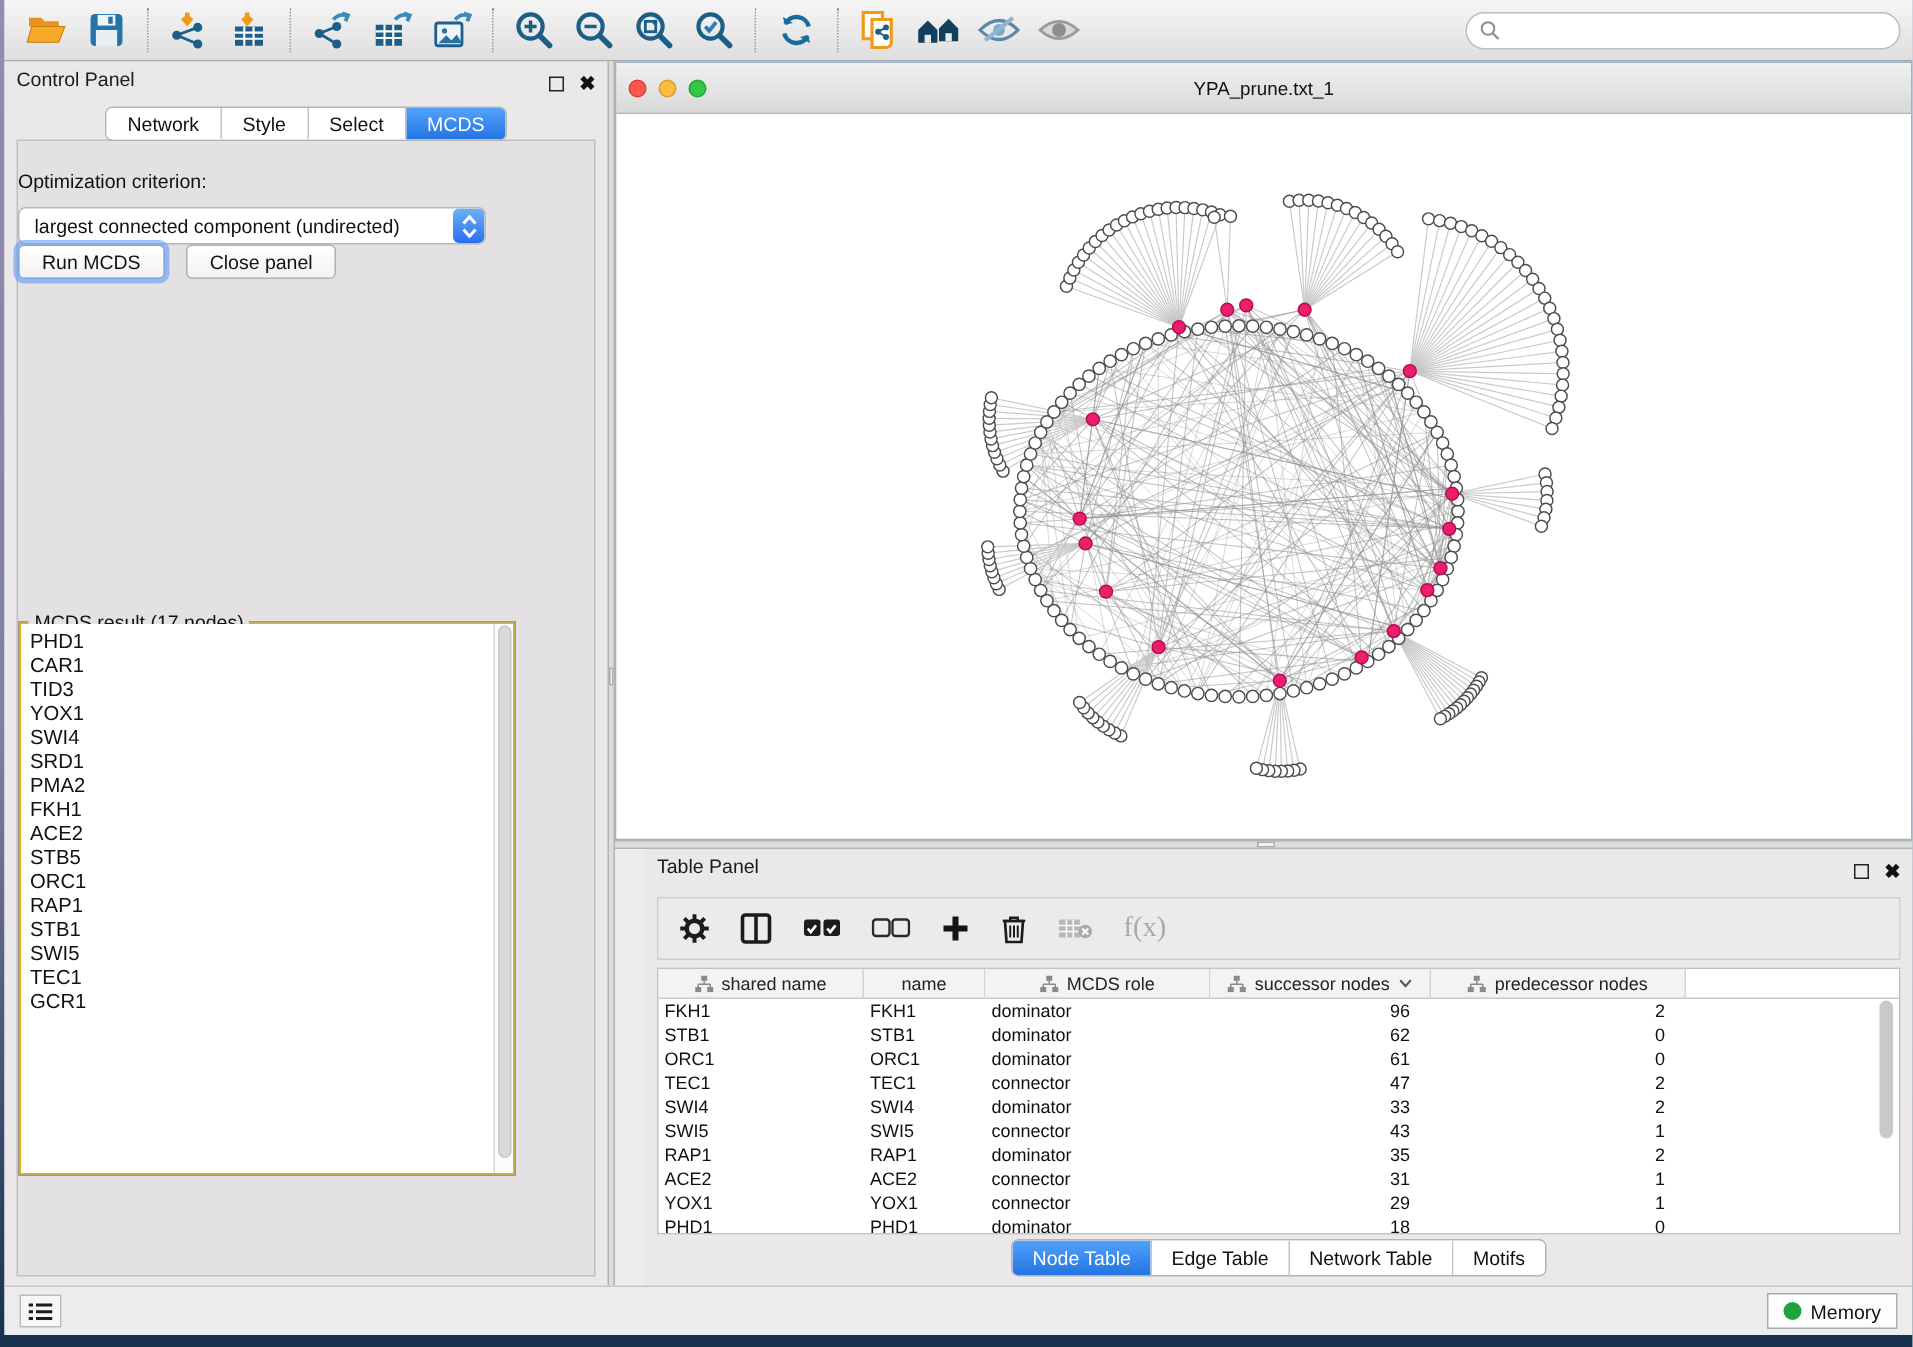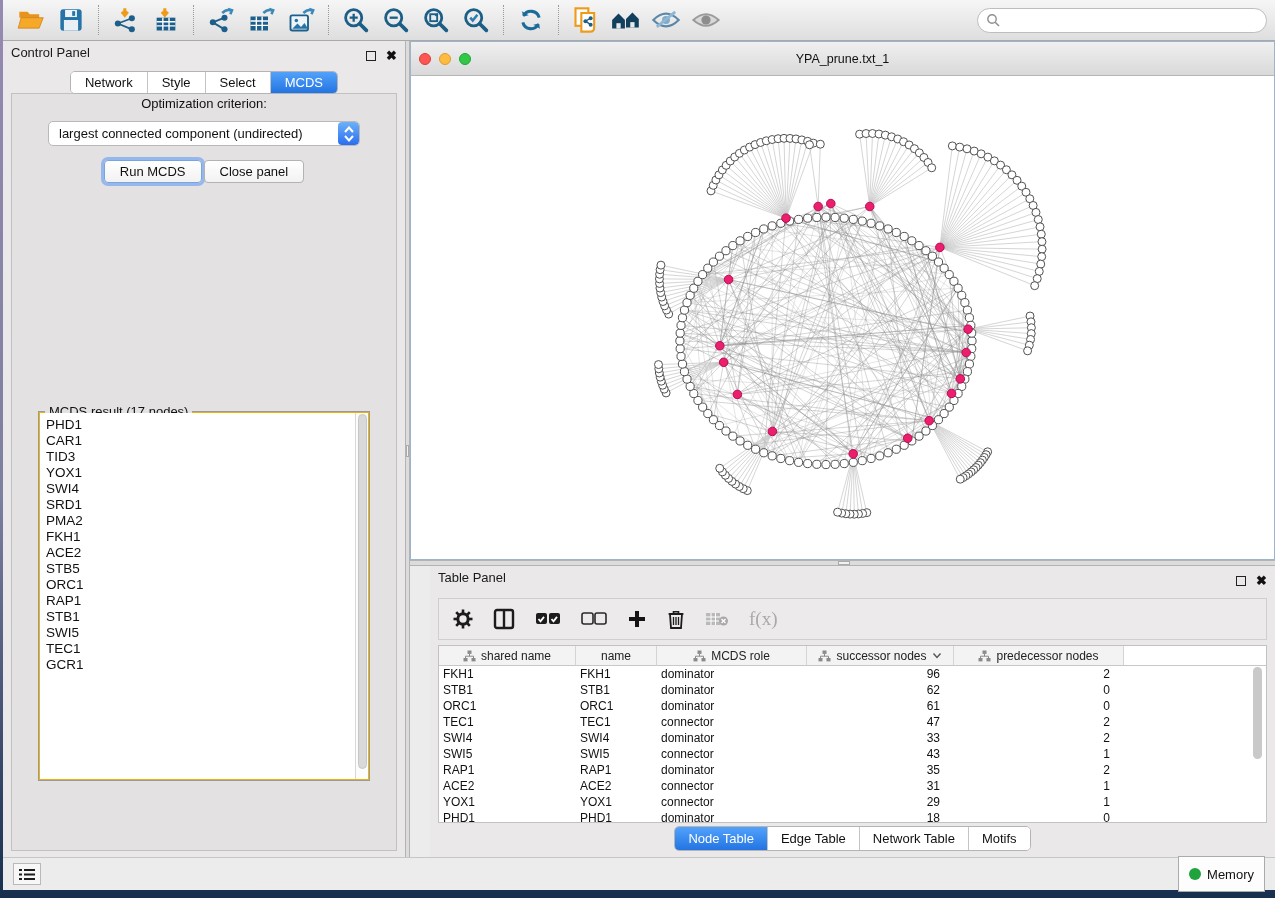--- a/index.html
+++ b/index.html
@@ -32,30 +32,30 @@
   .control-panel { width:402px; flex:0 0 402px; background:#eae8e8; display:flex; flex-direction:column; padding:4px 8px 6px 8px; }
   .panel-header { height:22px; display:flex; font-size:13px; color:#1a1a1a; }
   .panel-controls { margin-left:auto; display:flex; gap:10px; align-items:center; }
   .float-box { width:10px; height:10px; border:1.5px solid #222; background:transparent; }
   .close-x { font-size:13px; font-weight:bold; color:#111; line-height:10px; }
   .tabbar { display:flex; justify-content:center; margin-top:4px; margin-bottom:-1px; position:relative; z-index:2; }
   .seg { display:flex; border:1px solid #b4b4b4; border-radius:5px; overflow:hidden; background:#fff; }
   .seg .tab { padding:3px 14px; font-size:13px; color:#111; background:#fff; border-right:1px solid #c4c4c4; }
   .seg .tab:last-child { border-right:none; }
   .seg .tab.sel { background:linear-gradient(180deg,#52a2fb,#2374e2); color:#fff; }
-  .tab-content { flex:1; background:#e3e1e1; border:1px solid #c2c0c0; margin-top:0; padding-top:2px;
-                 display:flex; flex-direction:column; align-items:center; min-height:0; }
+  .tab-content { flex:1; background:#e3e1e1; border:1px solid #c2c0c0; margin-top:0; padding-top:19px;
+                 display:flex; flex-direction:column; align-items:flex-start; min-height:0; }
   .opt-label { font-size:13px; color:#111; margin-bottom:10px; }
   .dropdown { width:312px; height:25px; background:#fff; border:1px solid #b9b9b9; border-radius:5px;
               display:flex; align-items:center; overflow:hidden; }
   .dropdown .val { flex:1; font-size:13px; padding:0 10px; color:#111; white-space:nowrap; }
   .dropdown .stepper { width:21px; height:100%; background:linear-gradient(180deg,#6db1f8,#2a6ef0);
                        border-radius:4px; display:flex; flex-direction:column; align-items:center; justify-content:center; }
   .dropdown .stepper svg { display:block; }
-  .btn-row { margin-top:14px; display:flex; gap:2px; }
+  .btn-row { display:flex; gap:14px; }
   .pbtn { background:linear-gradient(180deg,#ffffff,#f2f2f2); border:1px solid #b3b3b3; border-radius:4px;
           font-size:13px; padding:3px 15px; color:#111; }
   .pbtn.focus { box-shadow:0 0 0 3px rgba(98,155,241,.6); border-color:#7aa4e0; }
   .result-group { margin-top:228px; width:332px; height:370px; border:1px solid #9a9a9a; position:relative; background:#eab308; }
   .result-legend { position:absolute; top:-8px; left:6px; background:#e3e1e1; padding:0 4px; font-size:13px; color:#111; }
   .listbox { position:absolute; inset:1px; background:#fff; overflow:hidden; padding:4px 0 0 6px; }
   .listbox .li { font-size:13.5px; line-height:16px; color:#111; }
   .list-scroll { position:absolute; top:1px; right:1px; bottom:1px; width:13px; border-left:1px solid #d8d8d8; background:#fcfcfc; }
   .list-scroll .thumb { position:absolute; top:1px; left:1.5px; width:9px; height:97%; border-radius:5px; background:#d9d9d9; border:1px solid #c7c7c7; }
 
@@ -92,21 +92,21 @@
   .trow .cell.num { justify-content:flex-end; padding-right:14px; }
   .table-scroll { position:absolute; top:21px; right:2px; width:11px; height:92px; }
   .table-scroll .thumb { width:9px; height:100%; border-radius:5px; background:#c9c9c9; }
   .table-tabs { height:30px; display:flex; justify-content:center; align-items:center; }
   .table-tabs .seg .tab { padding:4px 13px; }
 
   
   .statusbar { height:33px; flex:0 0 33px; background:#ececec; border-top:1px solid #c6c6c6;
                display:flex; align-items:center; padding:0 10px; }
   .menu-btn { width:28px; height:22px; background:#f7f7f7; border:1px solid #b9b9b9; display:flex; align-items:center; justify-content:center; }
-  .mem-btn { margin-left:auto; height:36px; background:#fdfdfd; border:1px solid #ababab;
+  .mem-btn { margin-left:auto; height:24px; background:#fdfdfd; border:1px solid #ababab;
              display:flex; align-items:center; gap:6px; padding:0 10px; font-size:13px; color:#111; }
   .mem-dot { width:12px; height:12px; border-radius:50%; background:#1fa33c; }
 </style>
 </head>
 <body>
 
 <div id="app">
 
   <div class="toolbar">
     <div class="tbtn">

